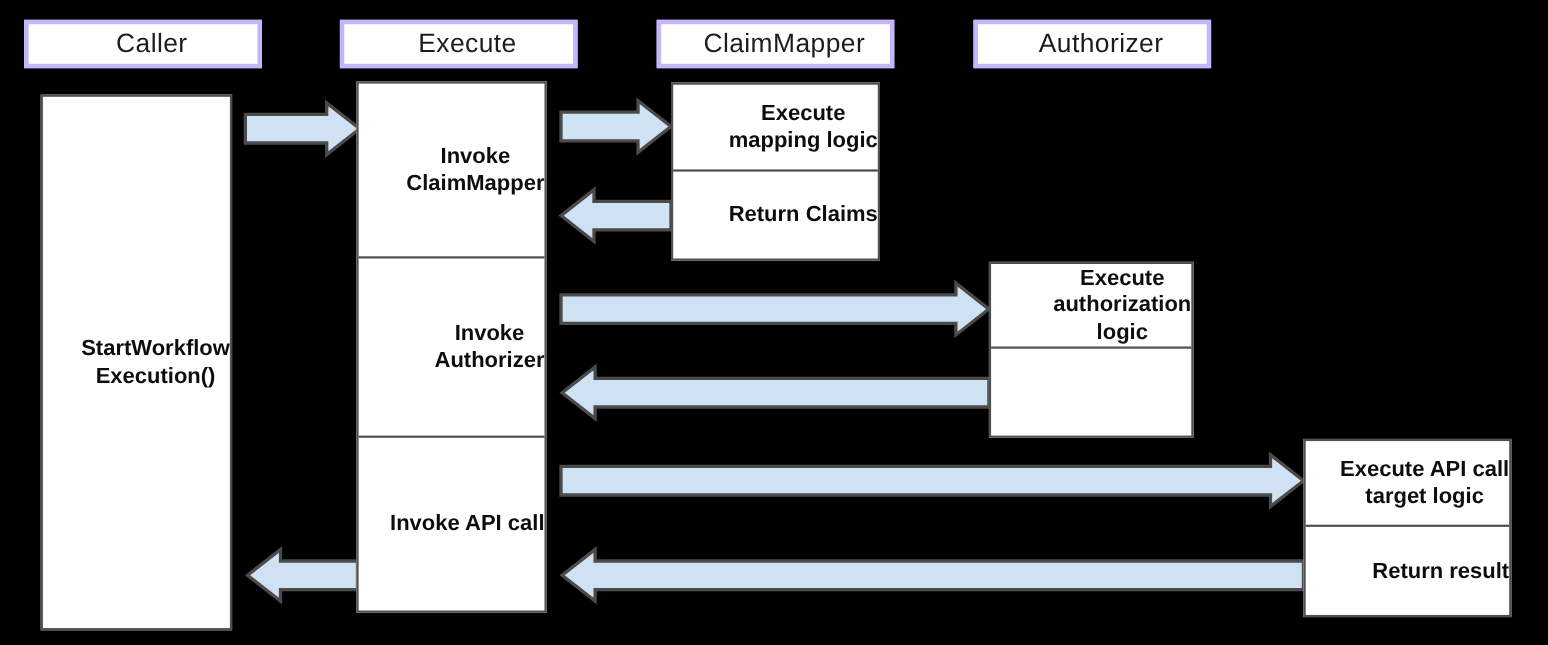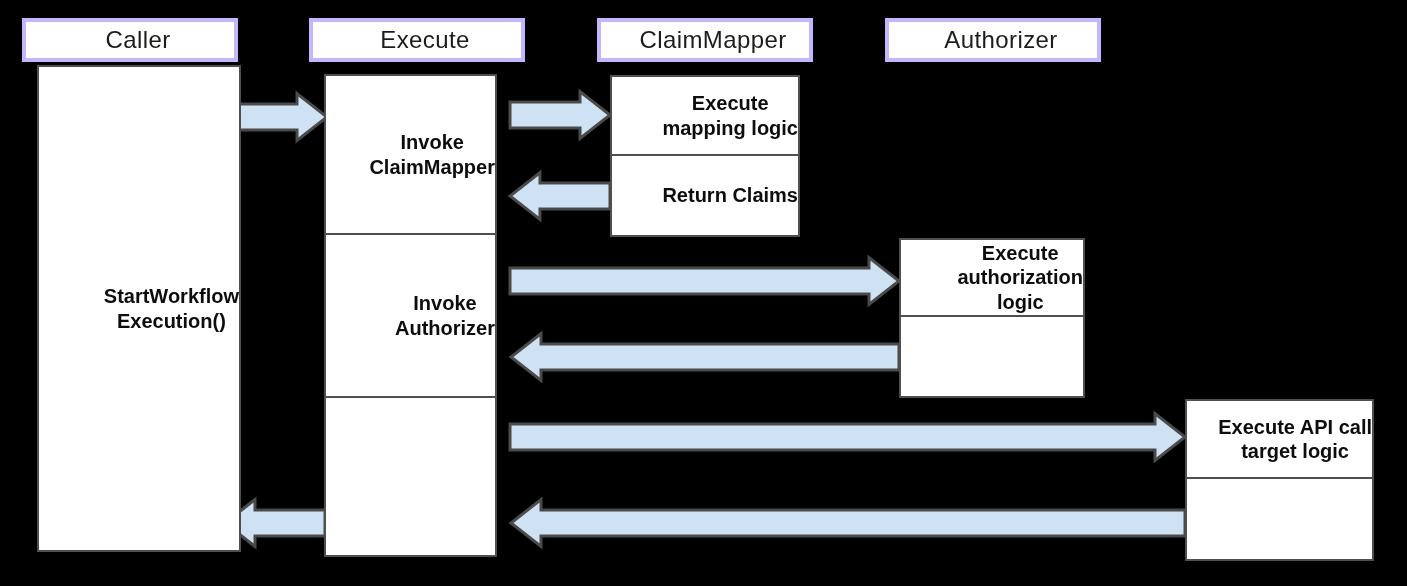--- a/index.html
+++ b/index.html
@@ -76,35 +76,38 @@
   <div class="hdr" style="left:309px">
     <span>Execute</span>
   </div>
   <div class="hdr" style="left:597px">
     <span>ClaimMapper</span>
   </div>
   <div class="hdr" style="left:885px">
     <span>Authorizer</span>
   </div>
 
-  <div class="box" style="left:37px;top:65px;width:204px;height:487px">
+  <div class="box" style="left:37px;top:86px;width:174px;height:487px">
     <div class="cell grow">
       <span class="lbl">StartWorkflow
 Execution()</span>
     </div>
   </div>
 
   <div class="box" style="left:324px;top:74px;width:173px;height:483px">
     <div class="cell divided" style="height:159px">
       <span class="lbl">Invoke
 ClaimMapper</span>
     </div>
     <div class="cell divided" style="height:163px">
       <span class="lbl">Invoke
 Authorizer</span>
+    </div>
+    <div class="cell grow">
+      <span class="lbl">Invoke API call</span>
     </div>
   </div>
 
   <div class="box" style="left:610px;top:75px;width:190px;height:162px">
     <div class="cell divided" style="height:79px">
       <span class="lbl">Execute
 mapping logic</span>
     </div>
     <div class="cell grow">
       <span class="lbl">Return Claims</span>
@@ -117,15 +120,18 @@
 authorization
 logic</span>
     </div>
   </div>
 
   <div class="box" style="left:1185px;top:399px;width:189px;height:162px">
     <div class="cell divided" style="height:78px">
       <span class="lbl">Execute API call
 target logic</span>
     </div>
+    <div class="cell grow">
+      <span class="lbl">Return result</span>
+    </div>
   </div>
 
 </div>
 
 </body></html>

